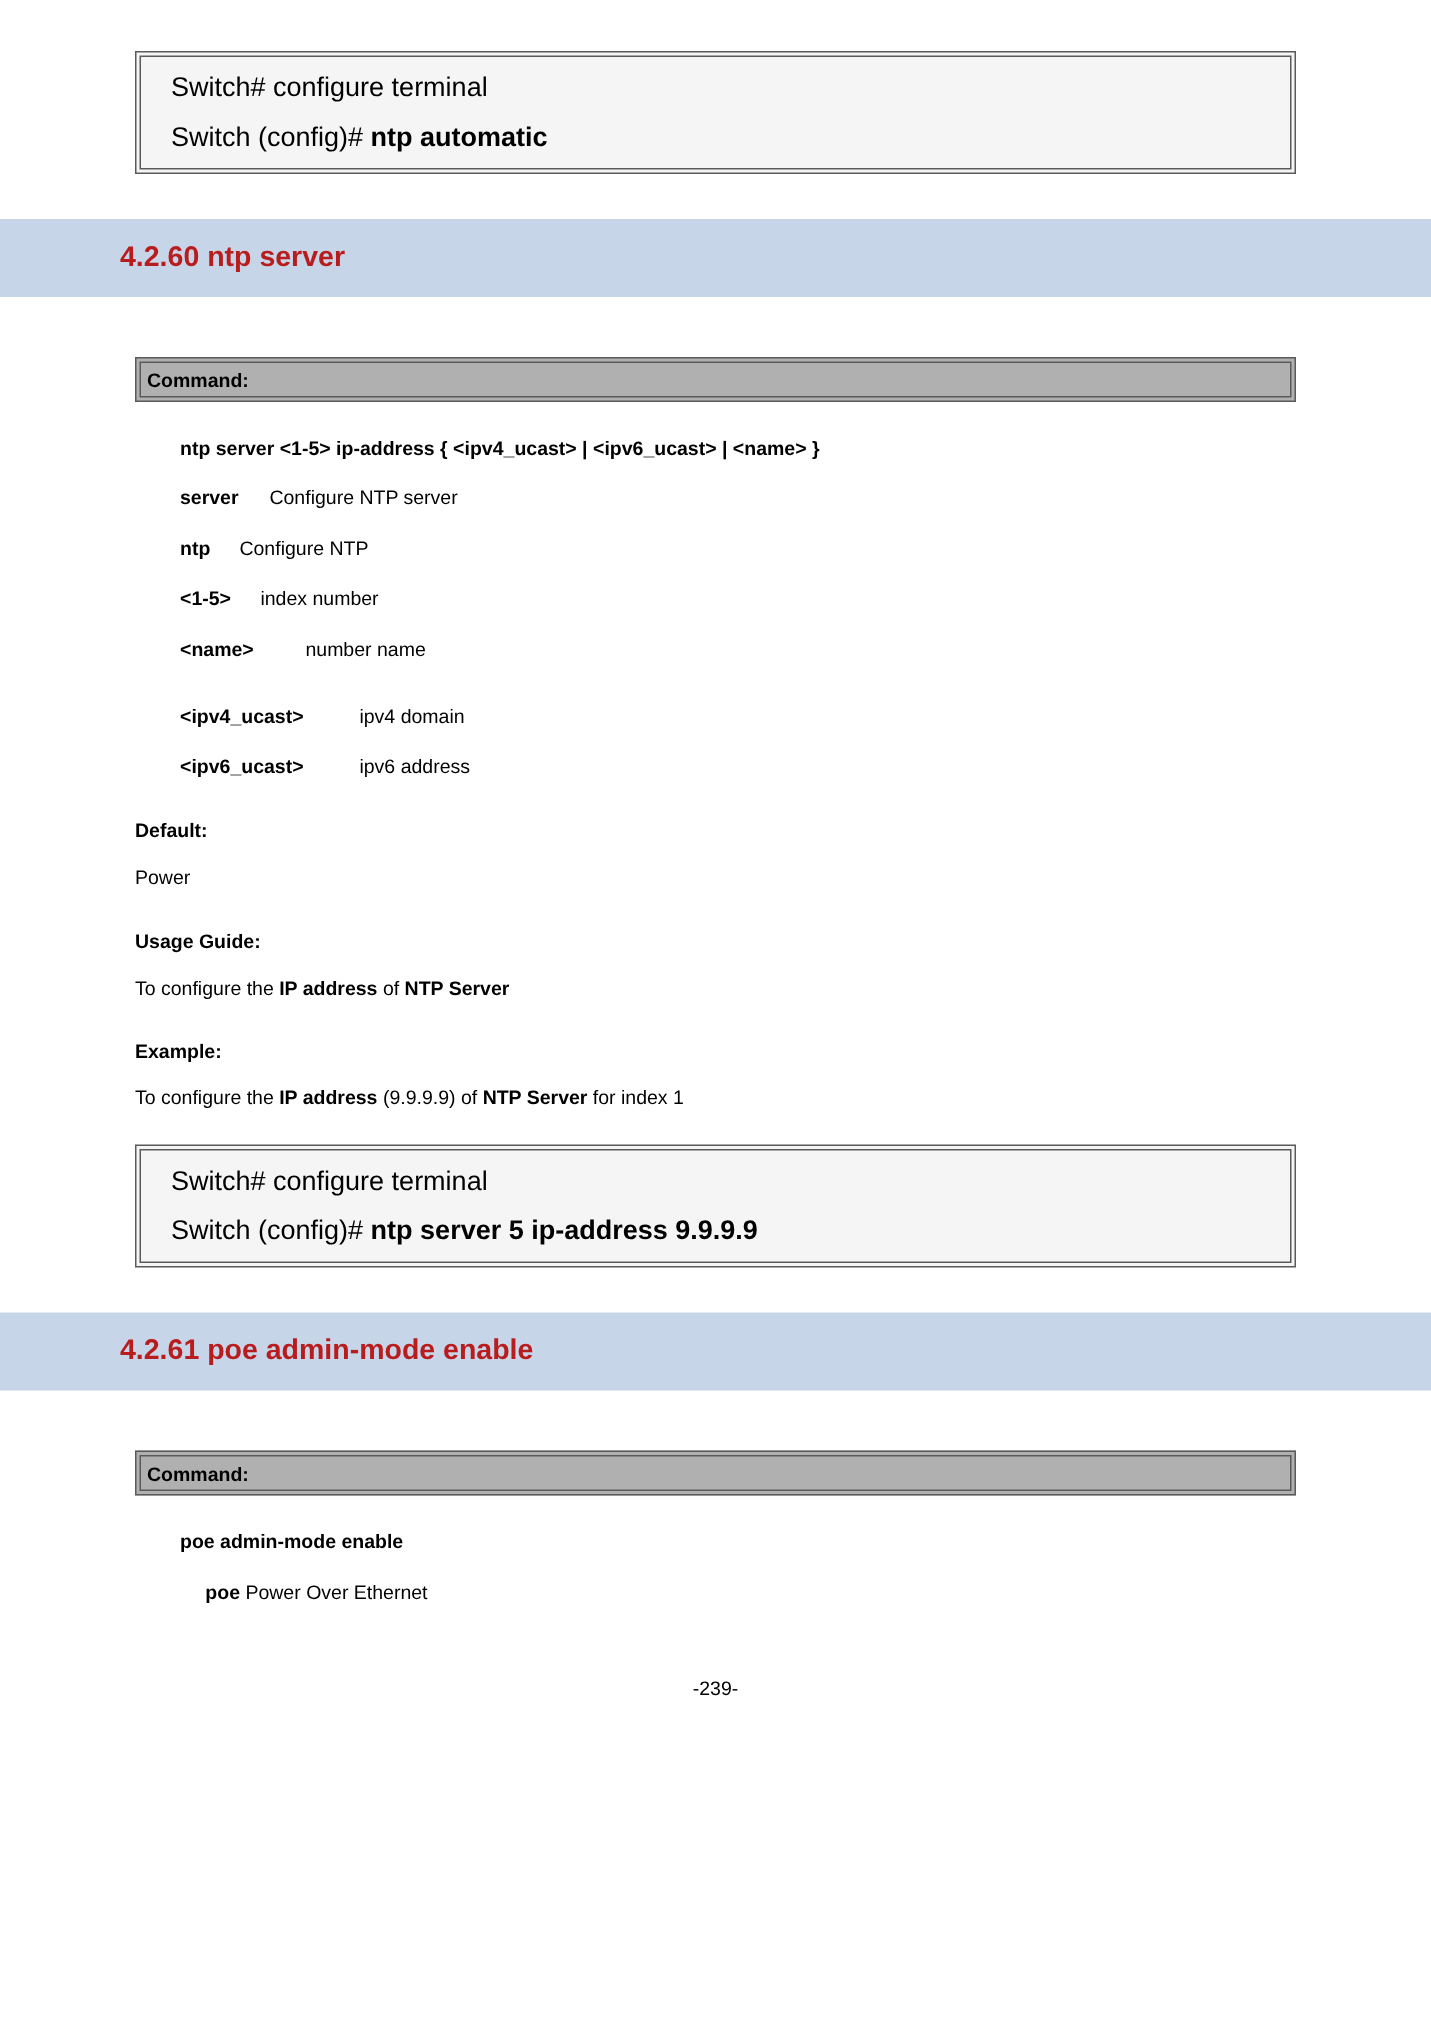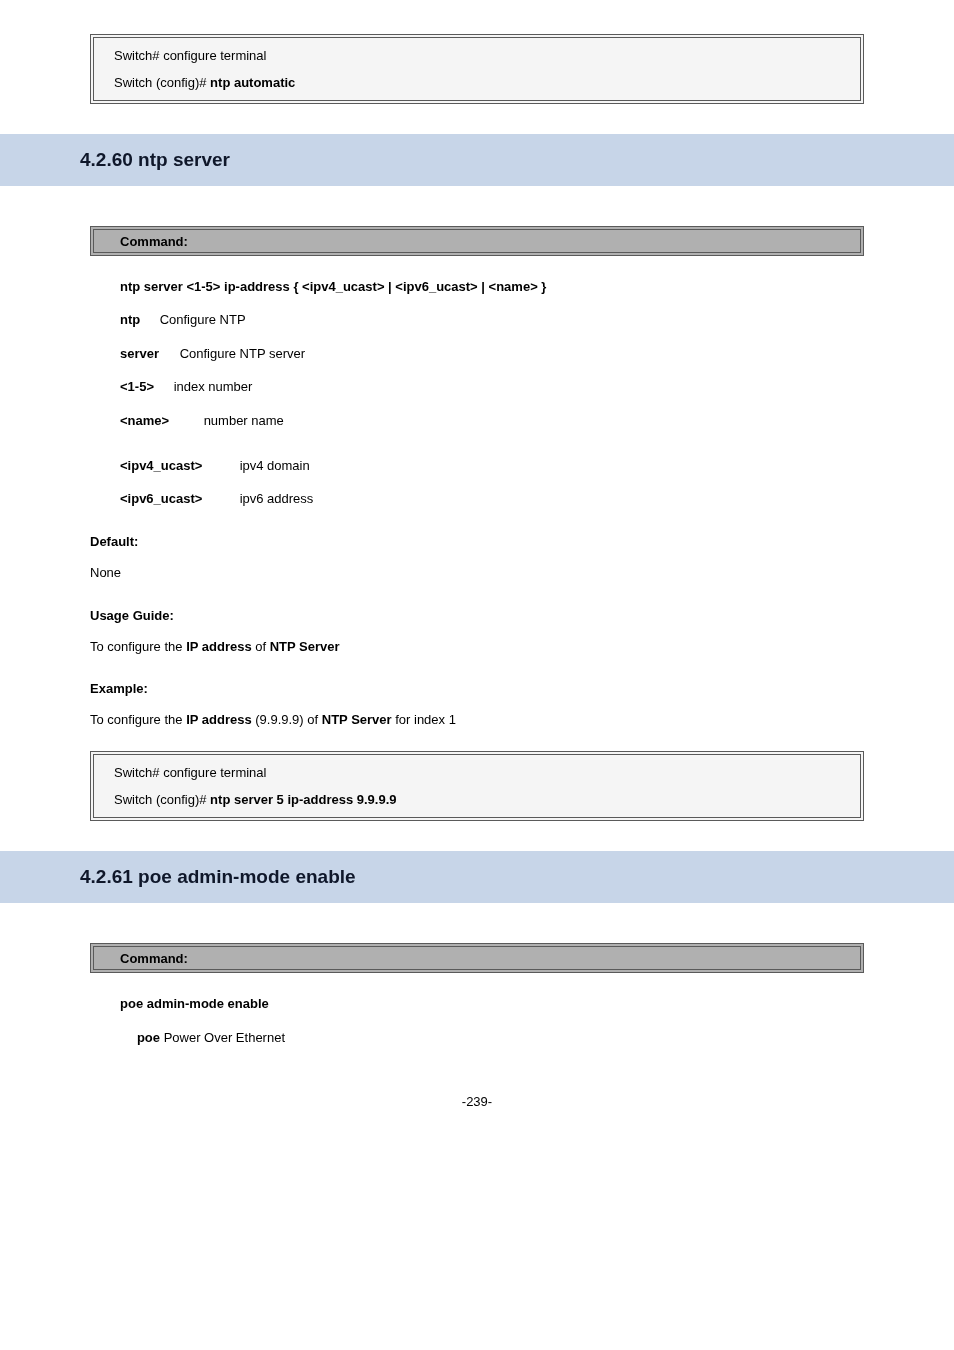--- a/index.html
+++ b/index.html
@@ -15,41 +15,41 @@
     padding: 30px 70px 20px 70px;
   }
   .codebox {
     border: 4px double #5a5a5a;
     background: #f5f5f5;
     padding: 4px 0;
     margin: 4px 20px 20px 20px;
   }
   .codebox .line {
     padding: 6px 20px;
-    font-size: 13px;
+    font-size: 18px;
   }
   .section-banner {
     background: #c7d5e8;
     height: 52px;
     margin: 30px -70px 40px -70px;
     display: flex;
     align-items: center;
     padding-left: 80px;
     font-size: 19px;
     font-weight: bold;
-    color: #0f172a;
+    color: #b91c1c;
   }
   .greybar {
     border: 4px double #5a5a5a;
     background: #b0b0b0;
     height: 22px;
     margin: 4px 20px 14px 20px;
     display: flex;
     align-items: center;
-    padding-left: 26px;
+    padding-left: 4px;
     font-weight: bold;
   }
   .rowline {
     padding: 5px 0 5px 50px;
     line-height: 1.8;
   }
   .heading {
     font-weight: bold;
     font-size: 13px;
     padding: 18px 0 8px 20px;
@@ -80,46 +80,46 @@
 
   <div class="section-banner">4.2.60 ntp server</div>
 
   <div class="greybar">
     <span>Command:</span>
   </div>
 
   <div class="rowline bold" style="padding-left:50px;">ntp server &lt;1-5&gt; ip-address { &lt;ipv4_ucast&gt; | &lt;ipv6_ucast&gt; | &lt;name&gt; }</div>
 
   <div class="rowline">
+    <span class="bold" style="display:inline-block;width:56px;">server</span>
+    <span>Configure NTP server</span>
+  </div>
+  <div class="rowline">
     <span class="bold" style="display:inline-block;width:36px;">ntp</span>
     <span>Configure NTP</span>
-  </div>
-  <div class="rowline">
-    <span class="bold" style="display:inline-block;width:56px;">server</span>
-    <span>Configure NTP server</span>
   </div>
   <div class="rowline">
     <span class="bold" style="display:inline-block;width:50px;">&lt;1-5&gt;</span>
     <span>index number</span>
   </div>
   <div class="rowline">
     <span class="bold" style="display:inline-block;width:80px;">&lt;name&gt;</span>
     <span>number name</span>
   </div>
   <div class="rowline">
     <span class="bold" style="display:inline-block;width:116px;margin-top:12px;">&lt;ipv4_ucast&gt;</span>
     <span>ipv4 domain</span>
   </div>
   <div class="rowline">
     <span class="bold" style="display:inline-block;width:116px;">&lt;ipv6_ucast&gt;</span>
     <span>ipv6 address</span>
   </div>
 
   <div class="heading">Default:</div>
-  <div class="para">None</div>
+  <div class="para">Power</div>
 
   <div class="heading">Usage Guide:</div>
   <div class="para">
     <span>To configure the </span><span class="bold">IP address</span><span> of </span><span class="bold">NTP Server</span>
   </div>
 
   <div class="heading">Example:</div>
   <div class="para">
     <span>To configure the </span><span class="bold">IP address</span><span> (9.9.9.9) of </span><span class="bold">NTP Server</span><span> for index 1</span>
   </div>

